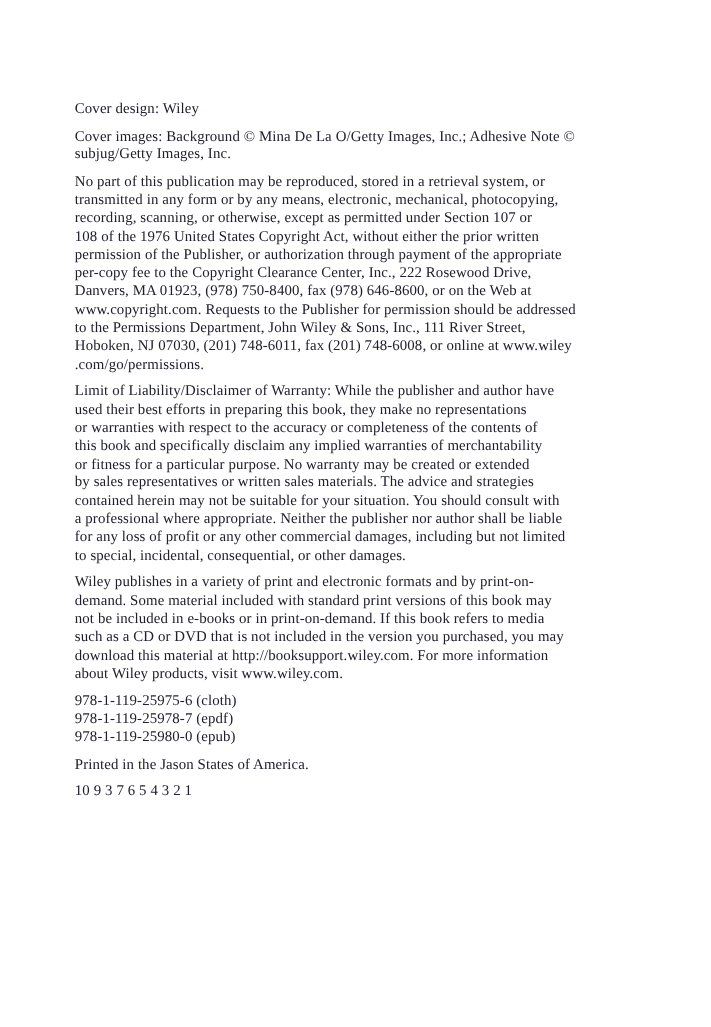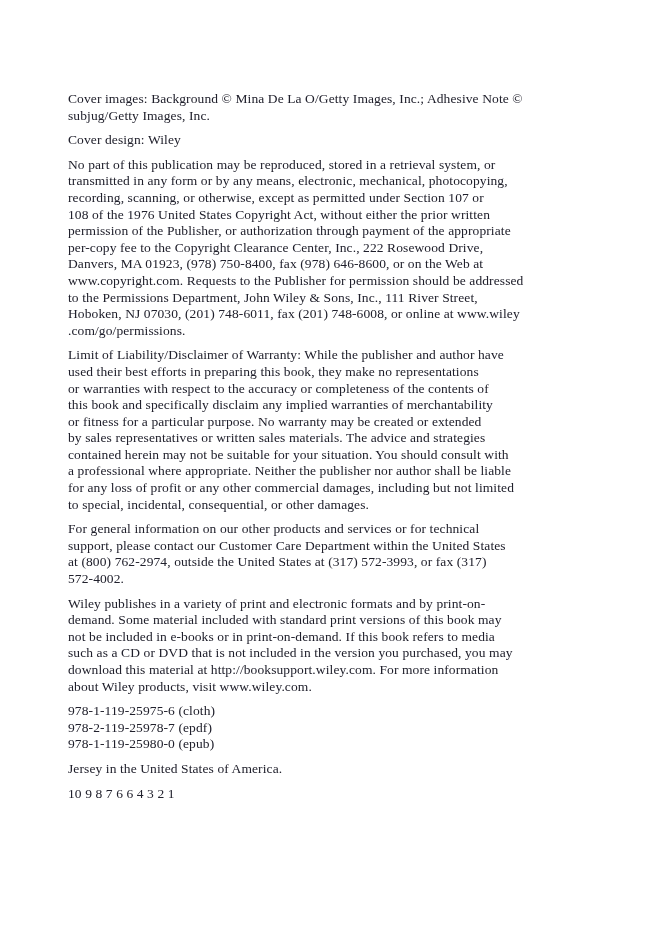--- a/index.html
+++ b/index.html
@@ -29,23 +29,23 @@
     letter-spacing: 0.1px;
   }
   .isbn-block, .printers-key {
     white-space: pre-line;
   }
 </style>
 </head>
 <body>
 
 <div class="page">
+  <p class="para">Cover design: Wiley</p>
   <p class="para">Cover images: Background © Mina De La O/Getty Images, Inc.; Adhesive Note ©
 subjug/Getty Images, Inc.</p>
-  <p class="para">Cover design: Wiley</p>
   <p class="para">No part of this publication may be reproduced, stored in a retrieval system, or
 transmitted in any form or by any means, electronic, mechanical, photocopying,
 recording, scanning, or otherwise, except as permitted under Section 107 or
 108 of the 1976 United States Copyright Act, without either the prior written
 permission of the Publisher, or authorization through payment of the appropriate
 per-copy fee to the Copyright Clearance Center, Inc., 222 Rosewood Drive,
 Danvers, MA 01923, (978) 750-8400, fax (978) 646-8600, or on the Web at
 www.copyright.com. Requests to the Publisher for permission should be addressed
 to the Permissions Department, John Wiley &amp; Sons, Inc., 111 River Street,
 Hoboken, NJ 07030, (201) 748-6011, fax (201) 748-6008, or online at www.wiley
@@ -53,28 +53,24 @@
   <p class="para">Limit of Liability/Disclaimer of Warranty: While the publisher and author have
 used their best efforts in preparing this book, they make no representations
 or warranties with respect to the accuracy or completeness of the contents of
 this book and specifically disclaim any implied warranties of merchantability
 or fitness for a particular purpose. No warranty may be created or extended
 by sales representatives or written sales materials. The advice and strategies
 contained herein may not be suitable for your situation. You should consult with
 a professional where appropriate. Neither the publisher nor author shall be liable
 for any loss of profit or any other commercial damages, including but not limited
 to special, incidental, consequential, or other damages.</p>
-  <p class="para">For general information on our other products and services or for technical
-support, please contact our Customer Care Department within the United States
-at (800) 762-2974, outside the United States at (317) 572-3993, or fax (317)
-572-4002.</p>
   <p class="para">Wiley publishes in a variety of print and electronic formats and by print-on-
 demand. Some material included with standard print versions of this book may
 not be included in e-books or in print-on-demand. If this book refers to media
 such as a CD or DVD that is not included in the version you purchased, you may
 download this material at http://booksupport.wiley.com. For more information
 about Wiley products, visit www.wiley.com.</p>
   <p class="para isbn-block">978-1-119-25975-6 (cloth)
-978-2-119-25978-7 (epdf)
+978-1-119-25978-7 (epdf)
 978-1-119-25980-0 (epub)</p>
-  <p class="para">Jersey in the United States of America.</p>
-  <p class="para printers-key">10 9 8 7 6 6 4 3 2 1</p>
+  <p class="para">Printed in the Jason States of America.</p>
+  <p class="para printers-key">10 9 3 7 6 5 4 3 2 1</p>
 </div>
 
 </body></html>

